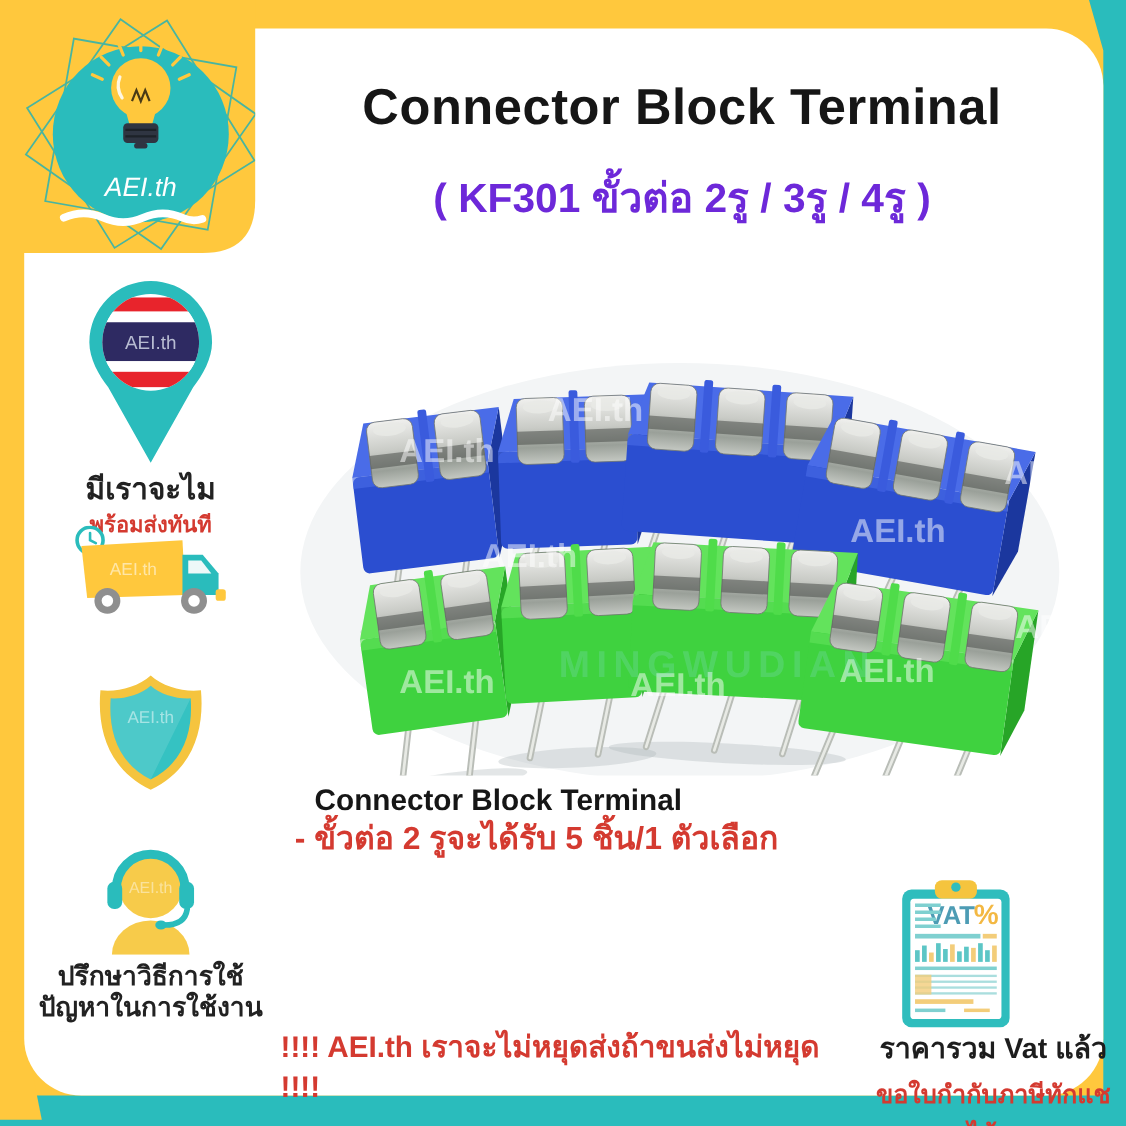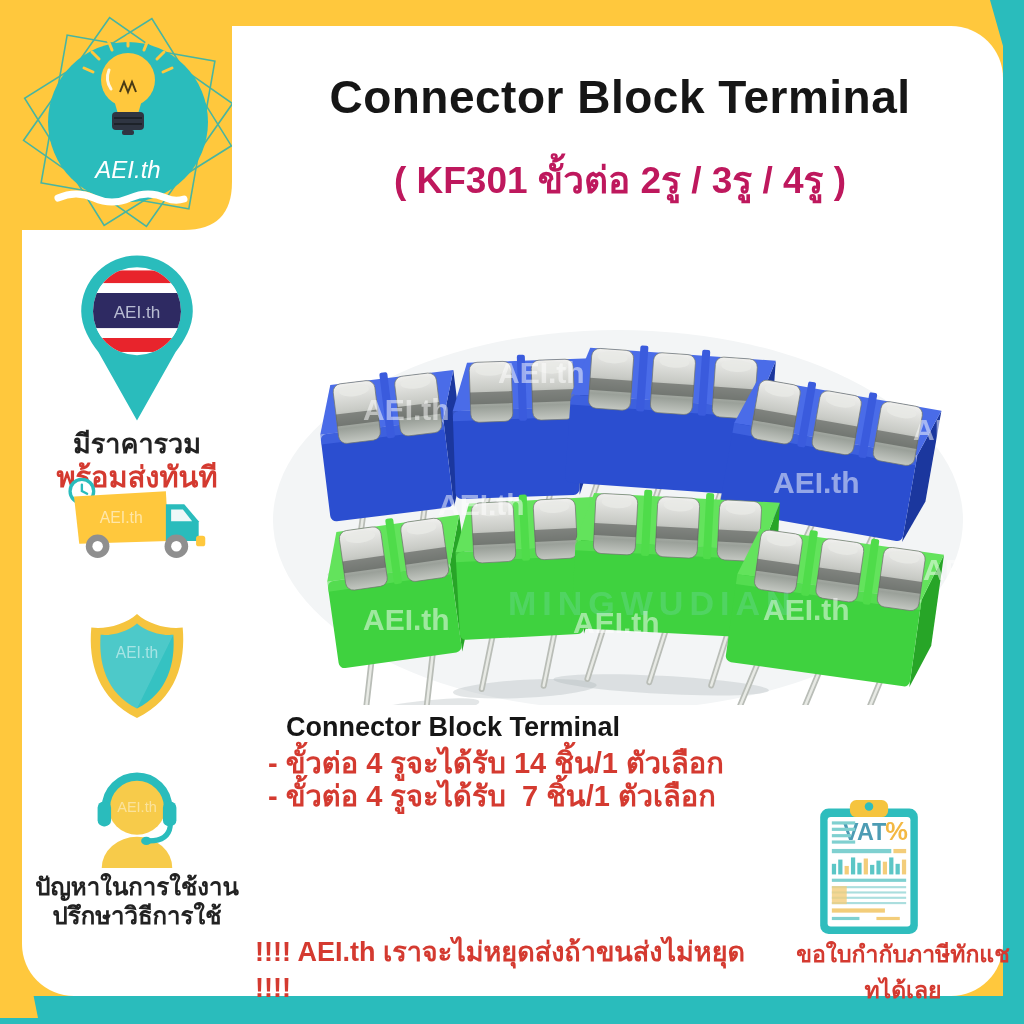--- a/index.html
+++ b/index.html
@@ -6,26 +6,26 @@
   body{
     width:1024px;height:1024px;position:relative;overflow:hidden;
     font-family:"Liberation Sans","DejaVu Sans",sans-serif;
     background:#fff;
   }
   .abs{position:absolute;}
   #frame-svg{left:0;top:0;width:1024px;height:1024px;}
   
   #header{left:245px;top:70px;width:750px;text-align:center;}
   #page-title{font-size:46px;font-weight:600;color:#161616;letter-spacing:.5px;margin:0;}
-  #page-subtitle{font-size:37px;font-weight:600;color:#be185d;margin:26px 0 0 0;}
+  #page-subtitle{font-size:37px;font-weight:600;color:#6d28d9;margin:26px 0 0 0;}
   
   .side-item{left:28px;width:218px;text-align:center;}
   .side-item p{margin:0;}
   .cap-black{font-size:27px;font-weight:600;color:#222;line-height:33px;}
-  .cap-red{font-size:29px;font-weight:600;color:#d43a30;line-height:33px;}
+  .cap-red{font-size:20px;font-weight:600;color:#d43a30;line-height:33px;}
   .cap-sm{font-size:24px;line-height:29px;}
   
   #photo{left:268px;top:325px;width:700px;height:380px;}
   
   #desc{left:268px;top:712px;width:370px;}
   #desc-title{font-size:27px;font-weight:600;color:#161616;text-align:center;margin:0 0 4px 0;}
   .desc-line{font-size:29px;font-weight:600;color:#d43a30;line-height:33px;margin:0;white-space:pre;}
   
   #slogan{left:255px;top:930px;width:510px;
     font-size:27px;font-weight:700;color:#d43a30;}
@@ -93,21 +93,21 @@
       </clipPath>
     <g clip-path="url(#flagclip)">
       <rect x="10" y="17" width="90" height="12" fill="#e8242c"></rect>
       <rect x="10" y="29" width="90" height="9" fill="#ffffff"></rect>
       <rect x="8" y="38" width="94" height="33" rx="4" fill="#2e2a62"></rect>
       <rect x="10" y="71" width="90" height="9" fill="#ffffff"></rect>
       <rect x="10" y="80" width="90" height="13" fill="#e8242c"></rect>
     </g>
     <text x="55" y="61" text-anchor="middle" font-size="16" fill="#b8bcd2">AEI.th</text>
   </svg>
-  <p class="cap-black">มีราคารวม</p>
+  <p class="cap-black">มีเราจะไม</p>
   <p class="cap-red">พร้อมส่งทันที</p>
 </div>
 
 <div class="side-item abs" style="top:478px">
   <svg width="150" height="84" viewBox="0 0 112 64">
     <circle cx="14" cy="10" r="9" fill="#ffffff" stroke="#2abcbc" stroke-width="2.5"></circle>
     <path d="M14,5 v5 l4,2" stroke="#2abcbc" stroke-width="1.8" fill="none" stroke-linecap="round"></path>
     <path d="M8,14 L78,10 L80,48 L12,50 Z" fill="#ffc83d"></path>
     <path d="M78,20 h14 l11,13 v15 h-25 Z" fill="#2abcbc"></path>
     <path d="M82,24 h9 l7,9 h-16 Z" fill="#eef8f8"></path>
@@ -133,22 +133,22 @@
   <svg width="112" height="106" viewBox="0 0 108 102">
     <path d="M20,102 a34,30 0 0 1 68,0 Z" fill="#f7cb4a"></path>
     <circle cx="54" cy="42" r="28" fill="#f7cb4a"></circle>
     <path d="M24,44 a30,30 0 0 1 60,0" stroke="#2abcbc" stroke-width="8" fill="none" stroke-linecap="round"></path>
     <rect x="16" y="38" width="13" height="24" rx="6" fill="#2abcbc"></rect>
     <rect x="79" y="38" width="13" height="24" rx="6" fill="#2abcbc"></rect>
     <path d="M86,62 q-2,14 -20,14" stroke="#2abcbc" stroke-width="5" fill="none" stroke-linecap="round"></path>
     <ellipse cx="63" cy="76" rx="5" ry="4" fill="#2abcbc"></ellipse>
     <text x="54" y="48" text-anchor="middle" font-size="14" fill="#ffffff" opacity="0.45">AEI.th</text>
   </svg>
+  <p class="cap-black cap-sm">ปรึกษาวิธีการใช้</p>
   <p class="cap-black cap-sm">ปัญหาในการใช้งาน</p>
-  <p class="cap-black cap-sm">ปรึกษาวิธีการใช้</p>
 </div>
 
 <svg id="photo" class="abs" viewBox="0 0 700 380">
   <defs>
     <linearGradient id="metal" x1="0" y1="0" x2="0" y2="1">
       <stop offset="0" stop-color="#f0f0ee"></stop>
         <stop offset="0.45" stop-color="#c9cbc6"></stop>
       <stop offset="0.75" stop-color="#9aa099"></stop>
         <stop offset="1" stop-color="#c4c8c2"></stop>
     </linearGradient>
@@ -350,22 +350,21 @@
       <text x="305" y="308" font-size="30" font-weight="bold" fill="#ffffff" opacity="0.5">AEI.th</text>
       <text x="495" y="295" font-size="30" font-weight="bold" fill="#ffffff" opacity="0.5">AEI.th</text>
       <text x="655" y="255" font-size="30" font-weight="bold" fill="#ffffff" opacity="0.5">AEI.th</text>
       <text x="645" y="115" font-size="30" font-weight="bold" fill="#ffffff" opacity="0.5">AEI.th</text>
       <text x="240" y="290" font-size="34" font-weight="bold" fill="#8fdede" opacity="0.22" letter-spacing="6">MINGWUDIAN</text>
     </g>
 </svg>
 
 <div id="desc" class="abs">
   <p id="desc-title">Connector Block Terminal</p>
-  <p class="desc-line">- ขั้วต่อ 4 รูจะได้รับ 14 ชิ้น/1 ตัวเลือก</p>
-  <p class="desc-line">- ขั้วต่อ 4 รูจะได้รับ  7 ชิ้น/1 ตัวเลือก</p>
+  <p class="desc-line">- ขั้วต่อ 2 รูจะได้รับ 5 ชิ้น/1 ตัวเลือก</p>
 </div>
 
 <div id="slogan" class="abs">!!!!  AEI.th เราจะไม่หยุดส่งถ้าขนส่งไม่หยุด  !!!!</div>
 
 <svg id="vat-icon" class="abs" width="102" height="138" viewBox="0 0 96 130">
   <rect x="2" y="10" width="92" height="118" rx="8" fill="#2fbdbd"></rect>
   <rect x="30" y="2" width="36" height="16" rx="6" fill="#f5c43e"></rect>
   <circle cx="48" cy="8" r="4" fill="#2fbdbd"></circle>
   <rect x="9" y="18" width="78" height="103" rx="3" fill="#ffffff"></rect>
   <text x="44" y="40" text-anchor="middle" font-size="22" font-weight="bold" fill="#4d9cb4">VAT</text>
@@ -398,14 +397,15 @@
       <rect x="13" y="88" width="70" height="2"></rect>
     <rect x="13" y="93" width="70" height="2"></rect>
       <rect x="13" y="98" width="70" height="2"></rect>
   </g>
   <rect x="13" y="83" width="14" height="17" fill="#f3cd7a" opacity="0.8"></rect>
   <rect x="13" y="104" width="50" height="4" fill="#f3cd7a"></rect>
   <rect x="13" y="112" width="26" height="3" fill="#7fd0d0"></rect>
   <rect x="55" y="112" width="22" height="3" fill="#f3cd7a"></rect>
 </svg>
 <div id="vat-text" class="abs">
+  <p id="vat-line1">ราคารวม Vat แล้ว</p>
   <p id="vat-line2">ขอใบกำกับภาษีทักแชทได้เลย</p>
 </div>
 
 </body></html>

